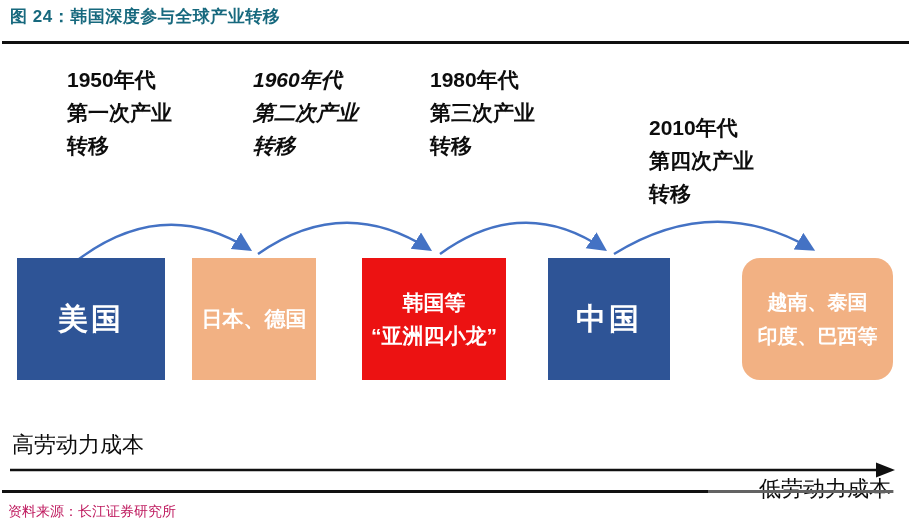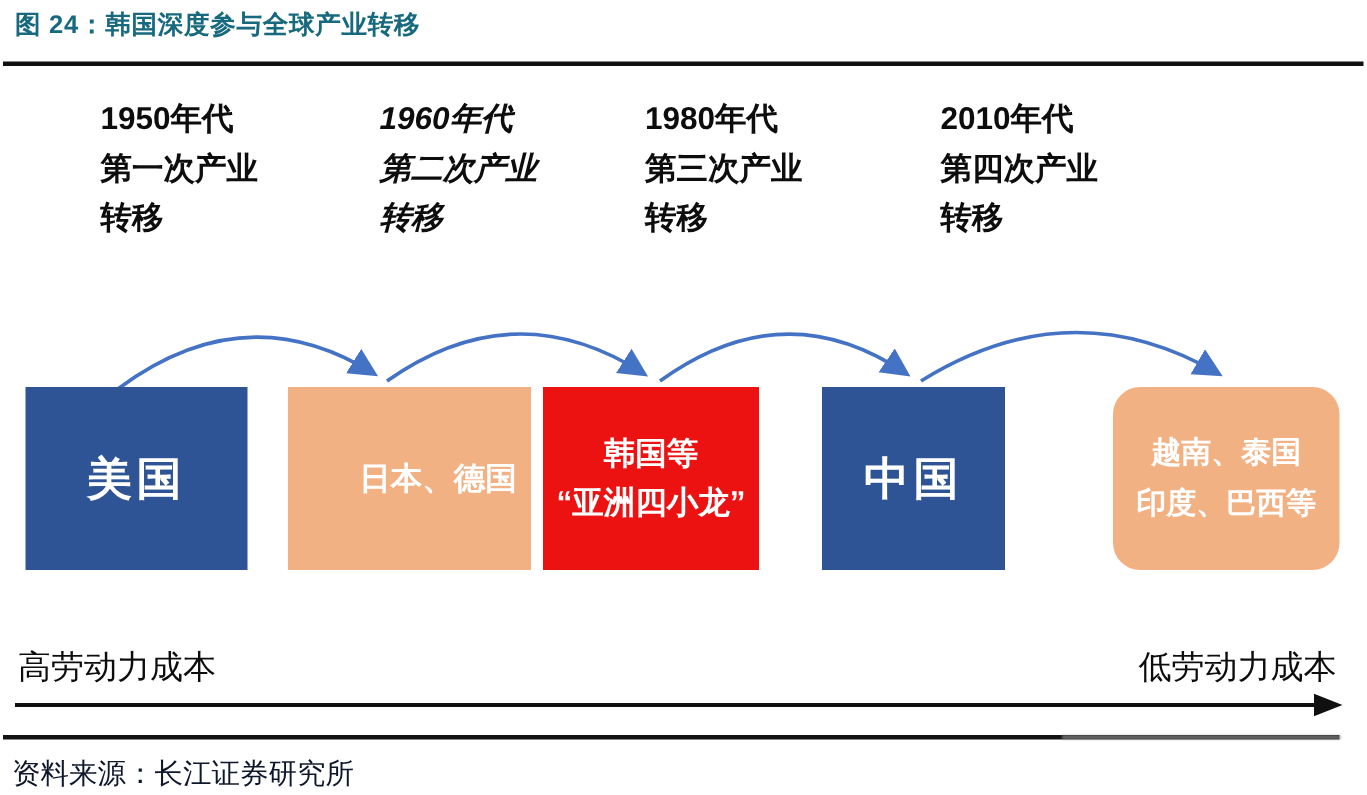--- a/index.html
+++ b/index.html
@@ -22,61 +22,61 @@
   }
 
   .timeline-label {
     position: absolute; top: 63px; width: 180px;
     font-size: 21px; font-weight: bold;
     color: #0d0d0d; line-height: 33px; white-space: nowrap;
   }
   .tl-1 { left: 67px; }
   .tl-2 { left: 253px; font-style: italic; }
   .tl-3 { left: 430px; }
-  .tl-4 { left: 627px; }
+  .tl-4 { left: 649px; margin-top: 48px; }
 
   .arcs-svg { position: absolute; left: 0; top: 190px; width: 911px; height: 85px; }
 
   .box {
     position: absolute; top: 258px; height: 122px;
     display: flex; flex-direction: column; align-items: center; justify-content: center;
     color: #ffffff; font-weight: bold; text-align: center; white-space: nowrap;
   }
   .box-blue   { background: var(--blue-box, #2E5496); font-size: 30px; letter-spacing: 3px; }
   .box-orange { background: var(--orange-box, #F2B183); font-size: 21px; }
   .box-red    { background: var(--red-box, #EC1212); font-size: 21px; line-height: 33px; }
   .box-orange.two-line { font-size: 20px; line-height: 34px; }
 
   .box-usa    { left: 17px;  width: 148px; }
-  .box-japan  { left: 192px; width: 124px; padding-left: 38px; }
+  .box-japan  { left: 192px; width: 124px; }
   .box-korea  { left: 362px; width: 144px; }
   .box-china  { left: 548px; width: 122px; text-align: right; }
   .box-others { left: 742px; width: 151px; border-radius: 18px; }
 
   .axis-label {
     position: absolute; top: 430px; font-size: 22px; font-weight: normal;
     color: #0d0d0d; white-space: nowrap;
   }
   .axis-label-left  { left: 12px; }
-  .axis-label-right { right: 20px; }
+  .axis-label-right { right: 20px; margin-top: 44px; }
 
   .axis-svg { position: absolute; left: 0; top: 456px; width: 911px; height: 28px; }
 
   .rule-bottom {
     position: absolute; left: 2px; top: 490px; width: 891px; height: 3px;
     background: #121212;
   }
   .print-artifact {
     position: absolute; left: 708px; top: 490px; width: 186px; height: 3px;
     background: #9a9a9a; opacity: 0.6; filter: blur(0.7px);
   }
 
   .source-note {
     position: absolute; left: 8px; top: 503px;
-    font-size: 19px; color: #0f172a; white-space: nowrap;
+    font-size: 14px; color: #be185d; white-space: nowrap;
   }
 </style>
 </head>
 <body>
 
 <div class="stage">
 
   <div class="fig-title">图 24：韩国深度参与全球产业转移</div>
   <div class="rule-top"></div>
 

